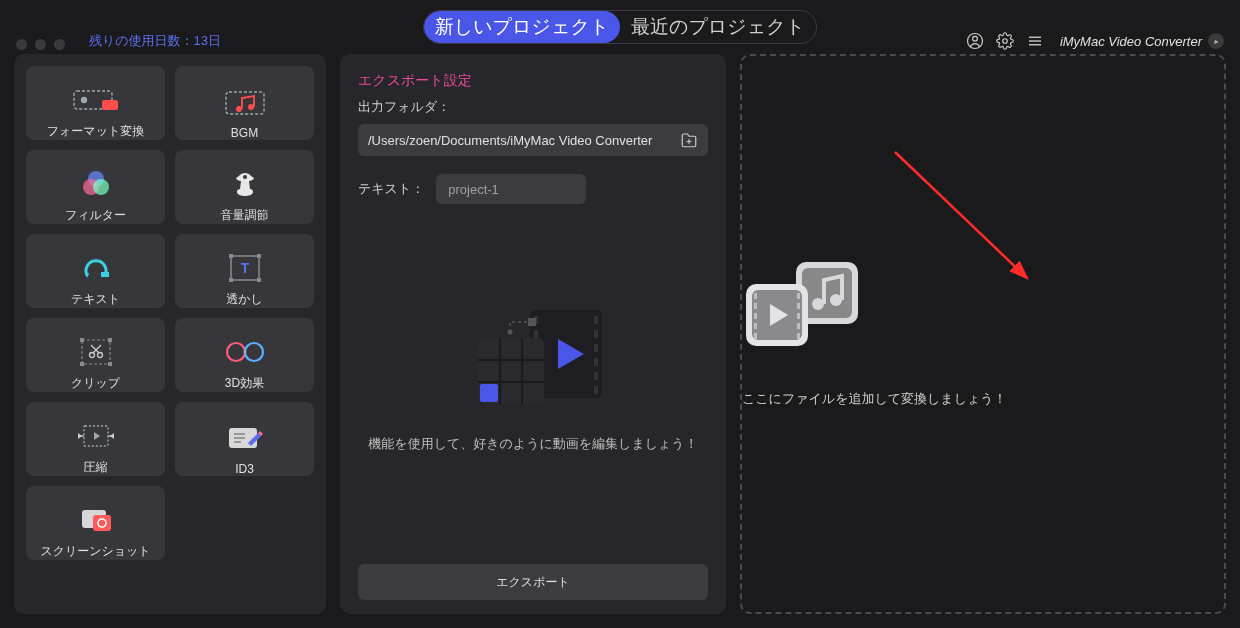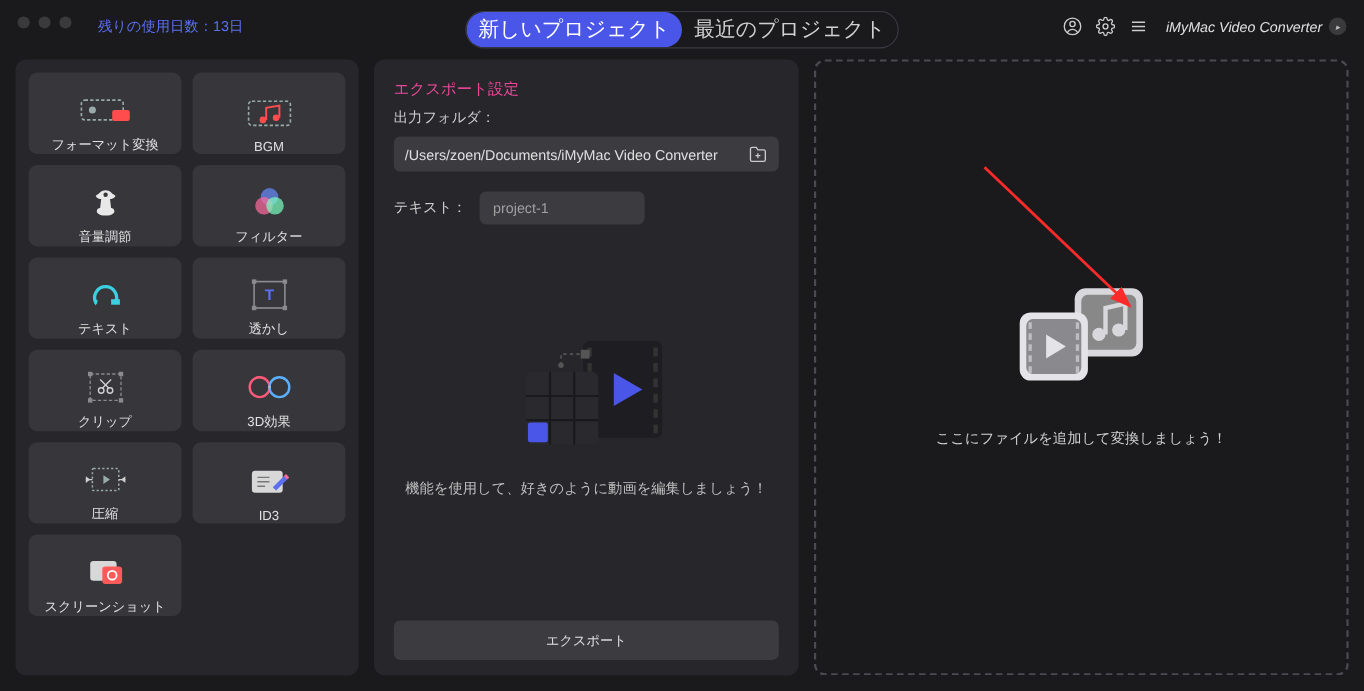--- a/index.html
+++ b/index.html
@@ -9,22 +9,22 @@
     background: #1a1a1d;
     font-family: -apple-system, "Hiragino Kaku Gothic ProN", sans-serif;
     color: #d0d0d0;
     overflow: hidden;
   }
 
   
   .topbar {
     height: 54px;
     display: flex;
-    align-items: flex-start;
-    padding: 15px 16px;
+    align-items: flex-end;
+    padding: 4px 16px;
     position: relative;
   }
   .traffic-lights { display: flex; gap: 8px; }
   .traffic-dot { width: 11px; height: 11px; border-radius: 50%; background: #3a3a3d; }
   .trial-text { margin-left: 24px; color: #5b6ff0; font-size: 13px; }
   .tabs {
     position: absolute; left: 50%; top: 50%; transform: translate(-50%, -50%);
     display: flex; border: 1px solid #3a3a42; border-radius: 999px; overflow: hidden;
   }
   .tab { width: 196px; height: 32px; display: flex; align-items: center; justify-content: center; font-size: 19px; cursor: pointer; color: #d0d0d0; }
@@ -99,21 +99,21 @@
     color: #e0e0e0; font-size: 12px; cursor: pointer; margin-top: 10px;
   }
 
   
   .dropzone {
     flex: 1;
     border: 2px dashed #4a4a50;
     border-radius: 10px;
     display: flex;
     flex-direction: column;
-    align-items: center;
+    align-items: flex-start;
     justify-content: center;
     gap: 40px;
     position: relative;
     cursor: pointer;
   }
   .drop-hint { font-size: 13px; color: #cfcfcf; }
   .arrow {
     position: absolute;
     top: 90px; left: 145px;
     width: 150px; height: 140px;
@@ -189,37 +189,37 @@
               <circle cx="15" cy="20" r="3" fill="#ff4d4d"></circle>
               <circle cx="27" cy="18" r="3" fill="#ff4d4d"></circle>
               <path d="M18 20 V9 L30 7 V18" stroke="#ff4d4d" stroke-width="1.8" fill="none"></path>
             </svg>
         </div>
         <span class="tool-label">BGM</span>
       </div>
 
       <div class="tool">
         <div class="icon-wrap">
-          <svg width="30" height="30" viewBox="0 0 30 30">
-              <path d="M15 4 C11 4 9 7 9 7 L6 9 C6 9 7 12 11 12 L10 20 C10 20 7 20 7 23 C7 26 12 27 15 27 C18 27 23 26 23 23 C23 20 20 20 20 20 L19 12 C23 12 24 9 24 9 L21 7 C21 7 19 4 15 4 Z" fill="#e8e8e8"></path>
-              <circle cx="15" cy="8" r="2" fill="#36363b"></circle>
-            </svg>
-        </div>
-        <span class="tool-label">音量調節</span>
-      </div>
-
-      <div class="tool">
-        <div class="icon-wrap">
           <svg width="32" height="32" viewBox="0 0 32 32">
               <circle cx="16" cy="11" r="8" fill="#6a8cff" opacity="0.7"></circle>
               <circle cx="11" cy="19" r="8" fill="#ff6a9c" opacity="0.7"></circle>
               <circle cx="21" cy="19" r="8" fill="#7affc0" opacity="0.7"></circle>
             </svg>
         </div>
         <span class="tool-label">フィルター</span>
+      </div>
+
+      <div class="tool">
+        <div class="icon-wrap">
+          <svg width="30" height="30" viewBox="0 0 30 30">
+              <path d="M15 4 C11 4 9 7 9 7 L6 9 C6 9 7 12 11 12 L10 20 C10 20 7 20 7 23 C7 26 12 27 15 27 C18 27 23 26 23 23 C23 20 20 20 20 20 L19 12 C23 12 24 9 24 9 L21 7 C21 7 19 4 15 4 Z" fill="#e8e8e8"></path>
+              <circle cx="15" cy="8" r="2" fill="#36363b"></circle>
+            </svg>
+        </div>
+        <span class="tool-label">音量調節</span>
       </div>
 
 
       <div class="tool">
         <div class="icon-wrap">
           <svg width="30" height="30" viewBox="0 0 30 30">
               <path d="M 6 22 A 10 10 0 1 1 24 22" stroke="#3ad0e0" stroke-width="3" fill="none" stroke-linecap="round"></path>
               <polygon points="4,20 8,20 6,25" fill="#3ad0e0"></polygon>
               <rect x="20" y="19" width="8" height="5" fill="#3ad0e0"></rect>
             </svg>

